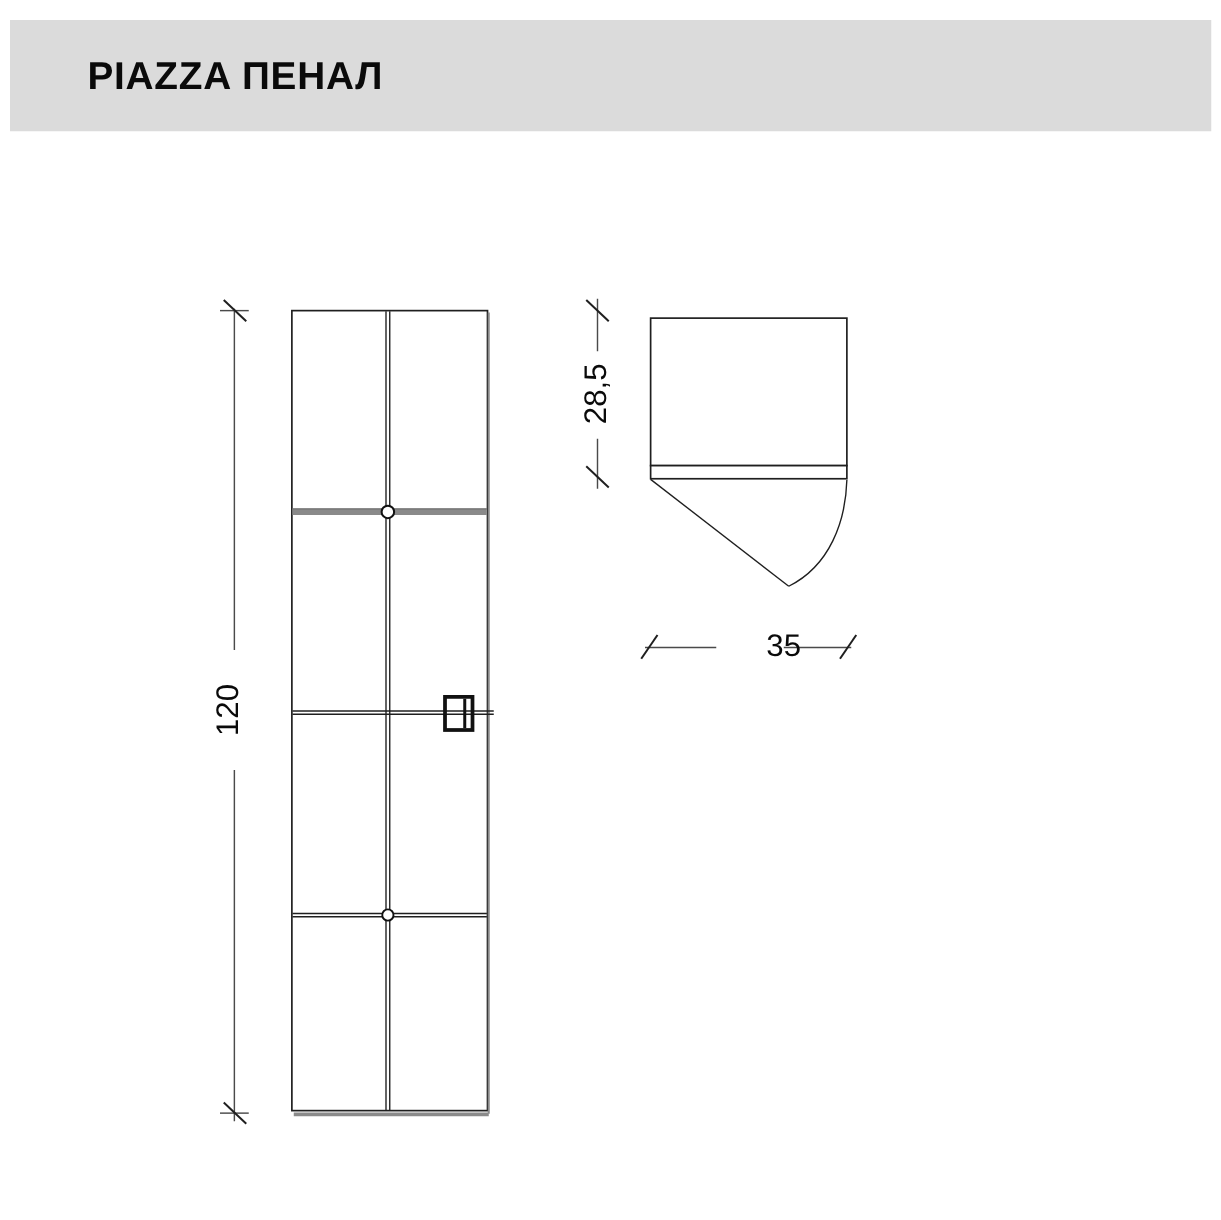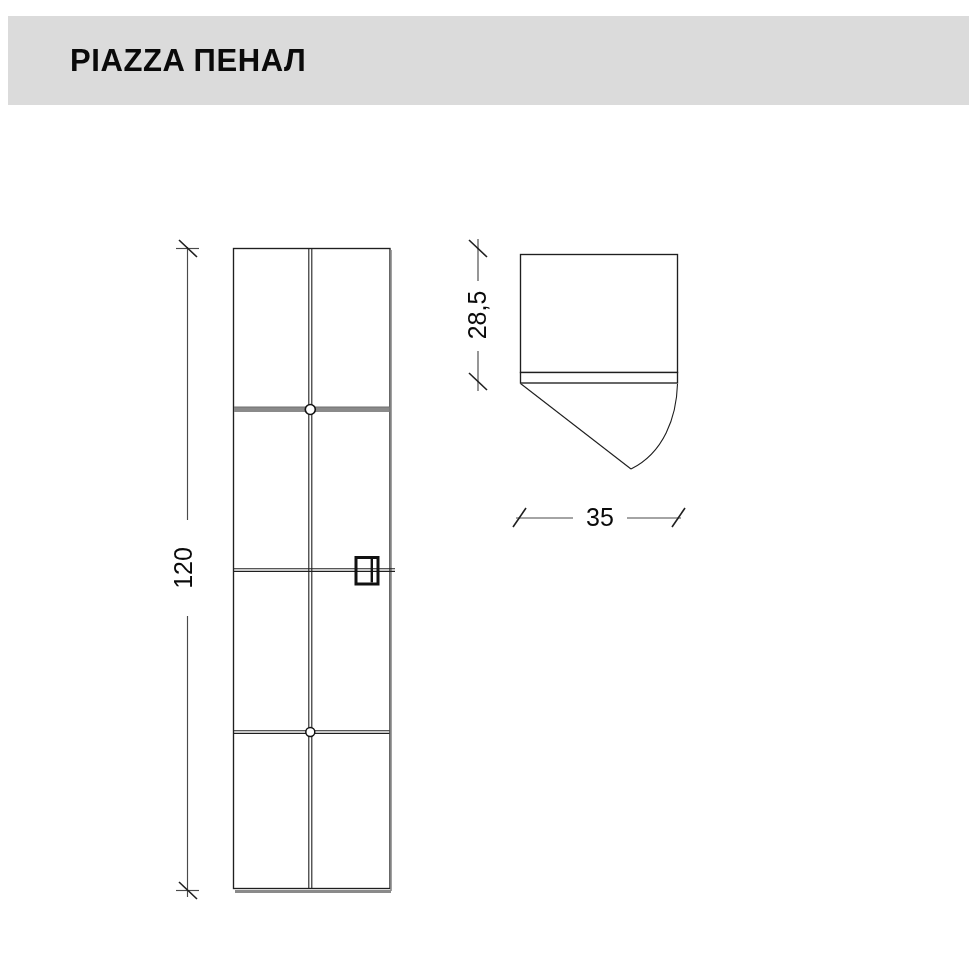--- a/index.html
+++ b/index.html
@@ -108,15 +108,15 @@
       <line class="dim" x1="627" y1="518" x2="681" y2="518"></line>
       <line class="tick" x1="513" y1="527" x2="526" y2="508"></line>
       <line class="tick" x1="672" y1="527" x2="685" y2="508"></line>
     </g>
   </svg>
 
   <div class="dim-label vertical" style="left:183px; top:568px;">120</div>
 
   <div class="dim-label vertical" style="left:477px; top:315px;">28,5</div>
 
-  <div class="dim-label" style="left:600px; top:517px;">35</div>
+  <div class="dim-label" style="left:627px; top:517px;">35</div>
 
 </div>
 
 </body></html>

